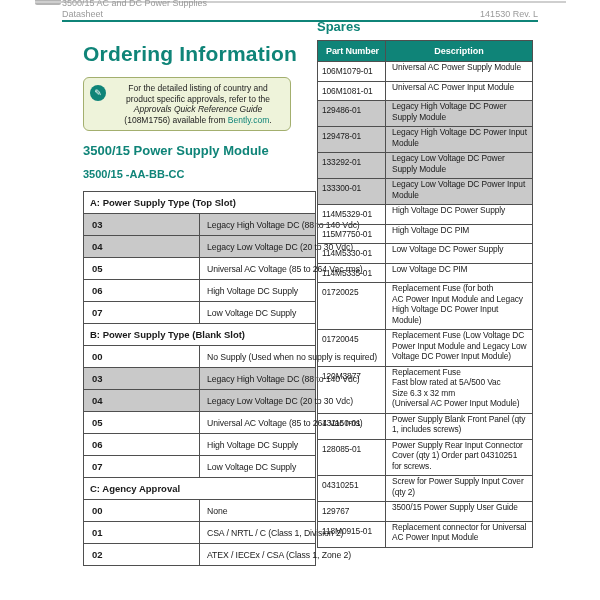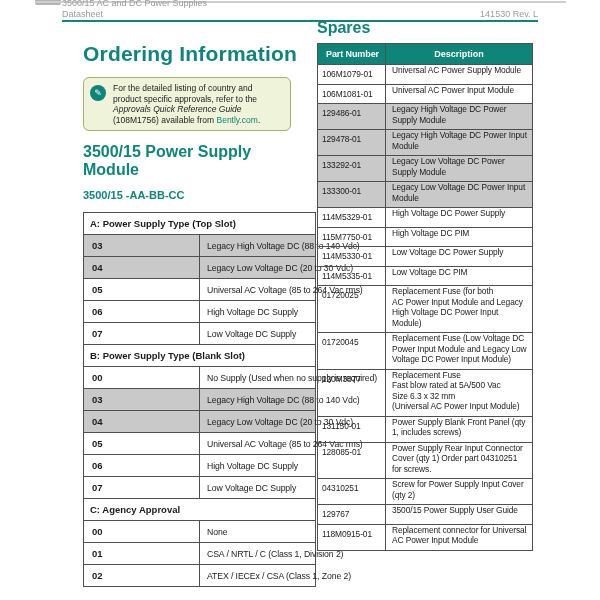--- a/index.html
+++ b/index.html
@@ -26,23 +26,23 @@
   .hdr-doc{position:absolute;top:9px;right:62px;font-size:9px;color:var(--hdr-gray);}
   .hdr-rule{position:absolute;left:62px;top:20px;width:476px;height:2px;background:var(--accent);}
 
   
   .left-col{position:absolute;left:62px;top:42px;width:233px;padding-left:21px;}
   .h1{font-size:21px;font-weight:bold;color:var(--accent);white-space:nowrap;margin:0 0 11px 0;letter-spacing:0.2px;}
   .note{display:flex;gap:7px;background:var(--note-bg);border:1.5px solid var(--note-border);
         border-radius:6px;padding:5px 7px 5px 6px;margin:0 4px 12px 0;}
   .note-icon{flex:0 0 16px;width:16px;height:16px;border-radius:50%;background:var(--accent);
         color:#fff;font-size:9px;line-height:16px;text-align:center;margin-top:2px;}
-  .note-text{font-size:8.5px;line-height:10.5px;color:#222;}
+  .note-text{font-size:8.5px;line-height:10.5px;color:#222;text-align:center;}
   .note-text .lnk{color:var(--accent);text-decoration:none;cursor:pointer;}
-  .h2{font-size:16px;font-weight:bold;color:var(--accent);margin:0 0 10px 0;}
+  .h2{font-size:13px;font-weight:bold;color:var(--accent);margin:0 0 10px 0;}
   .h3{font-size:11px;font-weight:bold;color:var(--accent);margin:0 0 11px 0;}
 
   table{border-collapse:collapse;}
   .otable{width:233px;table-layout:fixed;}
   .otable td{border:1px solid var(--grid);vertical-align:middle;}
   .otable .sect td{font-size:9.5px;font-weight:bold;padding:5px 6px;background:#fff;height:22px;}
   .otable .code{width:30px;font-size:9.5px;font-weight:bold;padding:4px 0 4px 8px;height:22px;}
   .otable .desc{font-size:8.7px;letter-spacing:-0.1px;white-space:nowrap;padding:4px 0 4px 7px;}
   .shaded td{background:var(--shade);}
 

